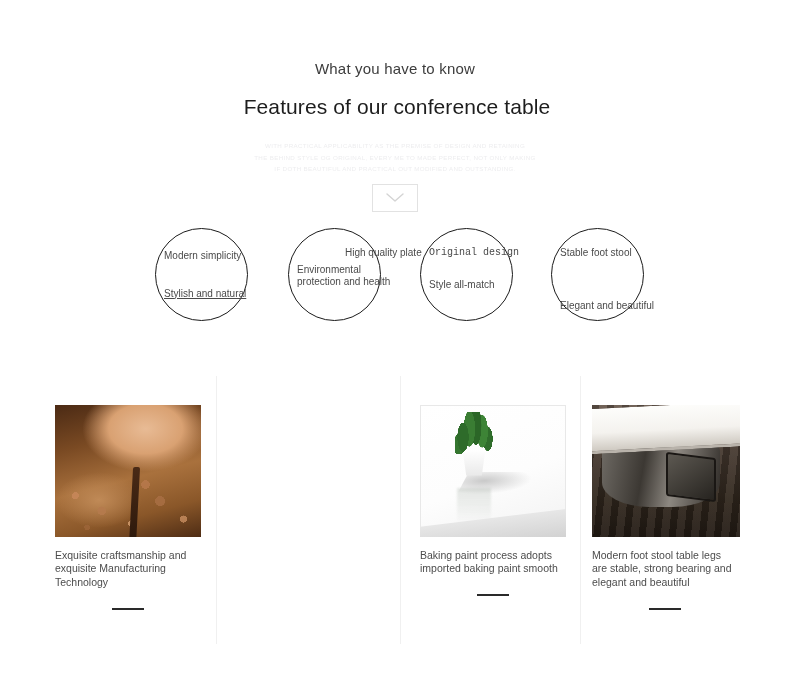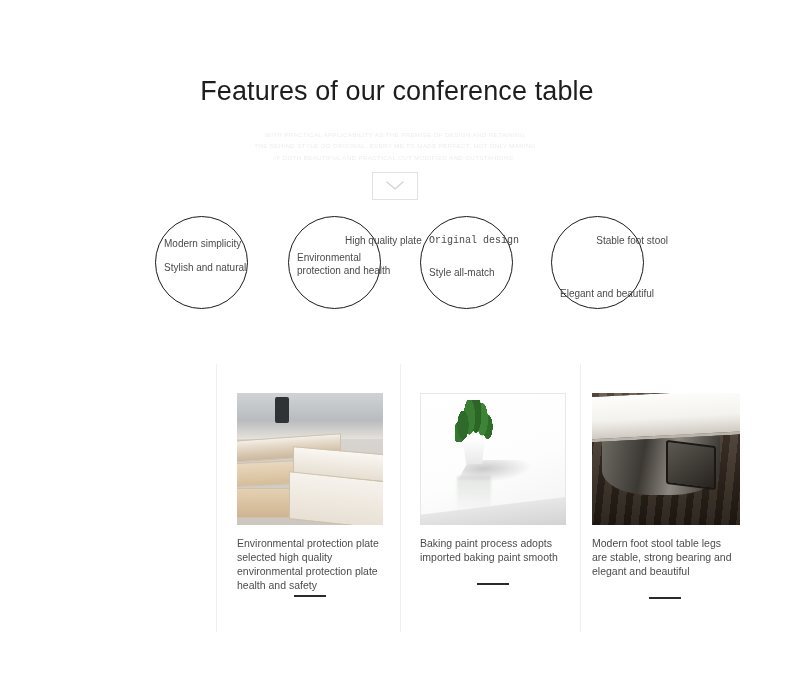--- a/index.html
+++ b/index.html
@@ -21,21 +21,21 @@
     text-align: center;
     padding-top: 60px;
   }
   .eyebrow {
     font-size: 15px;
     color: #3c3c3c;
     letter-spacing: 0.2px;
     line-height: 1.2;
   }
   .headline {
-    font-size: 27px;
+    font-size: 21px;
     color: #1d1d1d;
     font-weight: normal;
     margin: 17px 0 0 4px;
     letter-spacing: 0.1px;
     line-height: 1.1;
   }
 
   
   .faint-block {
     margin: 22px auto 0 auto;
@@ -93,26 +93,26 @@
   .circle .ctext.top  { top: 20px; }
   .circle .ctext.bot  { top: 42px; }
 
   
   #circle-1 { left: 155px; top: 6px; }
   #circle-2 { left: 288px; top: 6px; }
   #circle-3 { left: 420px; top: 6px; }
   #circle-4 { left: 551px; top: 6px; }
 
   #circle-1 .top { top: 21px; }
-  #circle-1 .bot { top: 45px; }
+  #circle-1 .bot { top: 59px; text-decoration: underline; }
   #circle-2 .top { top: 18px; padding-left: 48px; }
   #circle-2 .bot { top: 35px; }
   #circle-3 .top { top: 18px; font-family: Liberation Mono, monospace; }
   #circle-3 .bot { top: 50px; }
-  #circle-4 .top { top: 18px; text-align: right; }
+  #circle-4 .top { top: 18px; }
   #circle-4 .bot { top: 35px; margin-top: 36px; }
 
   
   .cards {
     position: relative;
     margin-top: 36px;
     height: 290px;
   }
   .vdiv {
     position: absolute;
@@ -278,20 +278,21 @@
     border-radius: 3px;
     transform: skewY(7deg);
   }
 
   .canvas-edge { position:absolute; inset:0; }
 </style>
 </head>
 <body>
 
 <div class="header">
+  <div class="eyebrow">What you have to know</div>
   <h1 class="headline">Features of our conference table</h1>
 </div>
 
 <div class="faint-block">
   <div>WITH PRACTICAL APPLICABILITY AS THE PREMISE OF DESIGN AND RETAINING</div>
   <div>THE BEHIND STYLE OG ORIGINAL, EVERY ME    TO MADE PERFECT, NOT ONLY MAKING</div>
   <div>IF DOTH BEAUTIFUL AND PRACTICAL OUT    MODIFIED AND OUTSTANDING.</div>
 </div>
 
 <div class="chevron-wrap">
@@ -327,35 +328,30 @@
   </div>
 
 </div>
 
 <div class="cards">
 
   <div class="vdiv" id="vdiv-1"></div>
   <div class="vdiv" id="vdiv-2"></div>
   <div class="vdiv" id="vdiv-3"></div>
 
-
-  <div class="card" id="card-2">
+  <div class="card" id="card-1">
     <div class="card-photo">
-      <div class="photo-board canvas-edge">
-        <div class="bg-top"></div>
-        <div class="slab s1"></div>
-        <div class="slab s2"></div>
-        <div class="slab s3"></div>
-        <div class="slab s4"></div>
-        <div class="slab s5"></div>
+      <div class="photo-craft canvas-edge">
+        <div class="shavings"></div>
       </div>
     </div>
-    <div class="card-caption">Environmental protection plate selected high quality environmental protection plate health and safety</div>
+    <div class="card-caption">Exquisite craftsmanship and exquisite Manufacturing Technology</div>
     <div class="card-rule"></div>
   </div>
+
 
   <div class="card" id="card-3">
     <div class="card-photo">
       <div class="photo-plant canvas-edge">
         <div class="shadow"></div>
         <div class="pot"></div>
         <div class="leaves"></div>
         <div class="refl"></div>
         <div class="edge"></div>
       </div>

